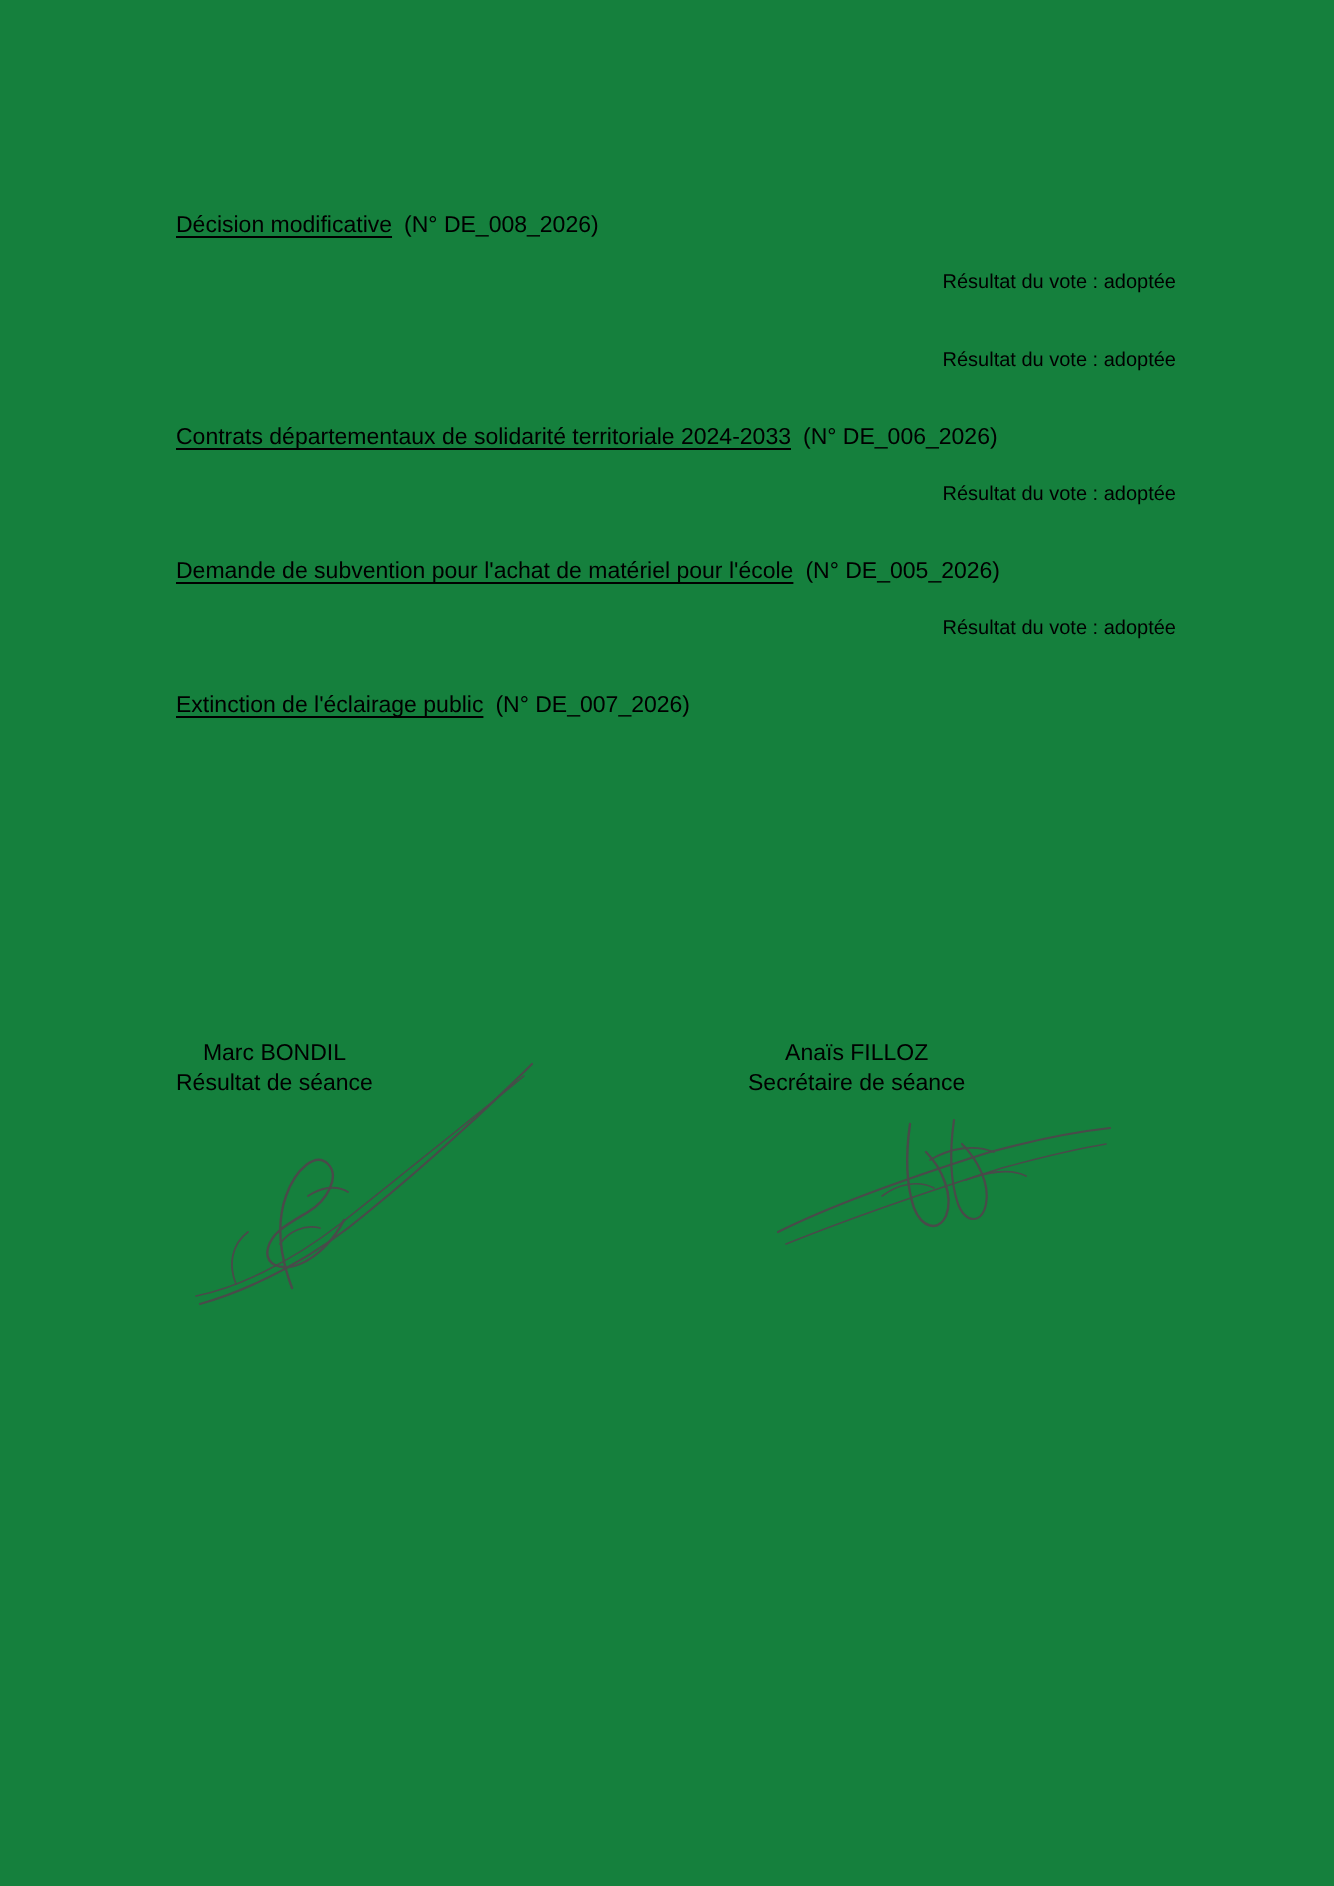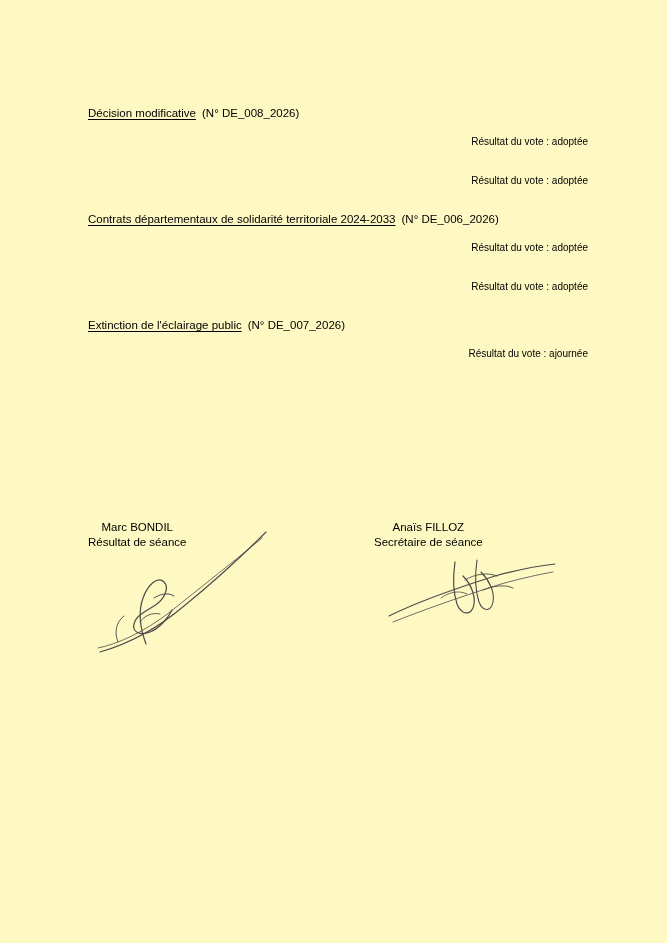--- a/index.html
+++ b/index.html
@@ -12,21 +12,21 @@
     height: 943px;
     font-family: "Liberation Sans", sans-serif;
     color: #000000;
     position: relative;
     overflow: hidden;
   }
   .page {
     position: relative;
     width: 667px;
     height: 943px;
-    background: #fef9c3;
+    background: #15803d;
   }
   .content {
     position: absolute;
     left: 88px;
     top: 105px;
     width: 500px;
   }
   .item {
     margin-bottom: 22px;
   }
@@ -105,28 +105,30 @@
     </div>
 
     <div class="item">
       <div class="item-title-line">
         <span class="item-title">Contrats départementaux de solidarité territoriale 2024-2033</span><span class="item-ref">(N° DE_006_2026)</span>
       </div>
       <div class="item-result">Résultat du vote : adoptée</div>
     </div>
 
     <div class="item">
+      <div class="item-title-line">
+        <span class="item-title">Demande de subvention pour l'achat de matériel pour l'école</span><span class="item-ref">(N° DE_005_2026)</span>
+      </div>
       <div class="item-result">Résultat du vote : adoptée</div>
     </div>
 
     <div class="item">
       <div class="item-title-line">
         <span class="item-title">Extinction de l'éclairage public</span><span class="item-ref">(N° DE_007_2026)</span>
       </div>
-      <div class="item-result">Résultat du vote : ajournée</div>
     </div>
 
   </div>
 
   <div class="signatures">
 
     <div class="sig-block left">
       <div class="sig-name">Marc BONDIL</div>
       <div class="sig-role">Résultat de séance</div>
     </div>

